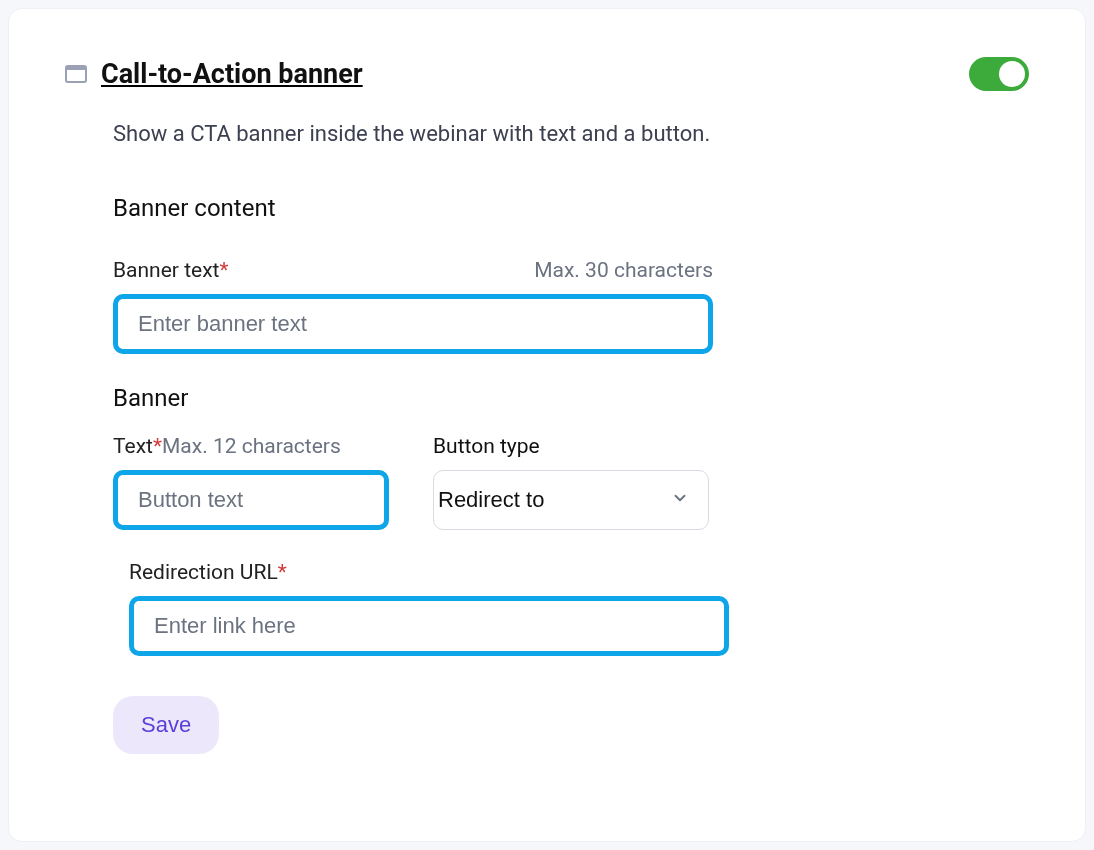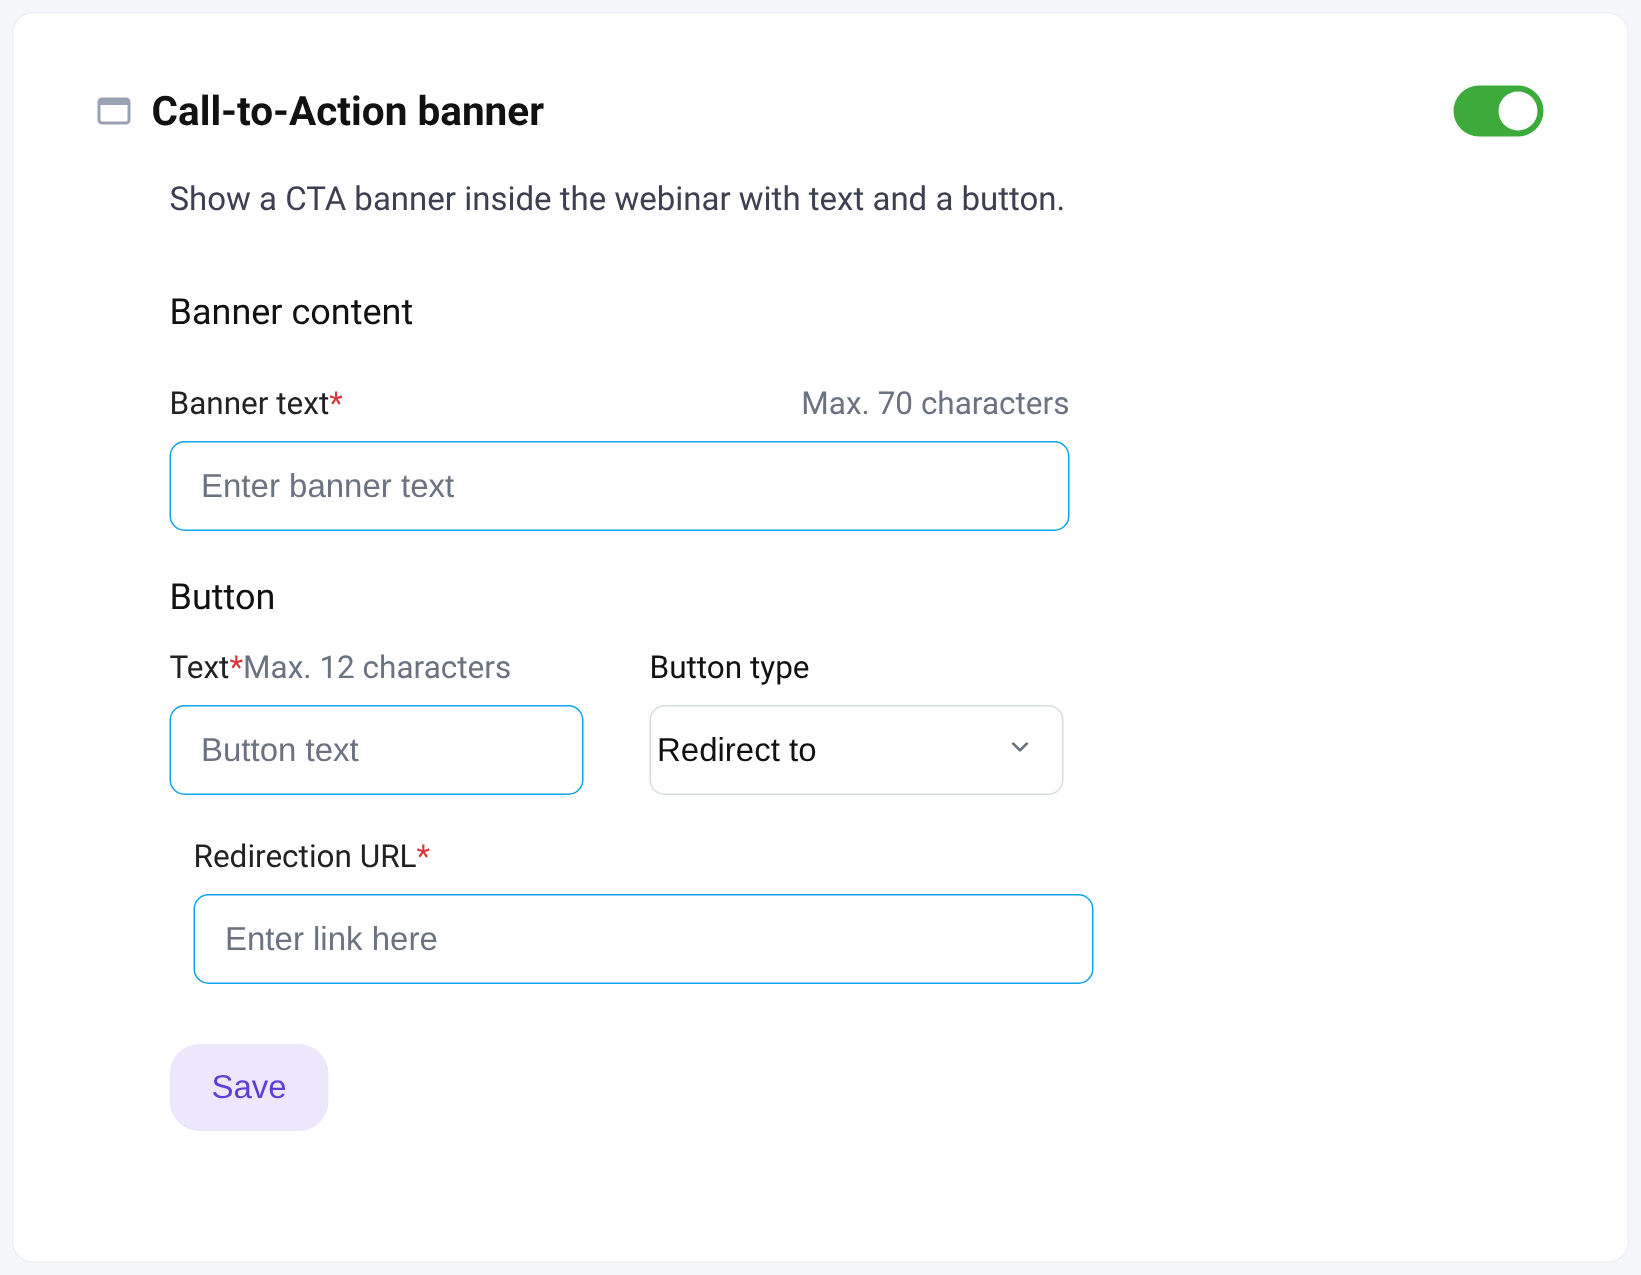--- a/index.html
+++ b/index.html
@@ -22,20 +22,21 @@
     .header-row {
       display: flex;
       align-items: center;
       justify-content: space-between;
       margin-bottom: 30px;
     }
     .title-group {
       display: flex;
       align-items: center;
       gap: 14px;
+      text-decoration: underline;
     }
     .title-icon {
       width: 22px;
       height: 18px;
       border: 2px solid #9aa1b5;
       border-top-width: 5px;
       border-radius: 3px;
     }
     .section-title {
       font-size: 27px;
@@ -85,21 +86,21 @@
       color: #222;
     }
     .required-star { color: #d63939; }
     .hint {
       font-size: 21px;
       color: #6b7280;
     }
     .text-input {
       width: 100%;
       height: 60px;
-      border: 1px solid #0ea5e9;
+      border: 5px solid #0ea5e9;
       border-radius: 10px;
       padding: 0 20px;
       font-size: 22px;
       color: #111;
       background: #fff;
     }
     .text-input::placeholder { color: #6b7280; }
     .banner-text-block { width: 600px; margin-bottom: 30px; margin-top: 36px; }
     .button-row {
       display: flex;
@@ -167,26 +168,26 @@
   <div class="content">
     <p class="description">Show a CTA banner inside the webinar with text and a button.</p>
 
     <h2 class="subheading">Banner content</h2>
 
     <div class="banner-text-block">
       <div class="field-label-row">
         <span class="field-label">
           <span>Banner text</span><span class="required-star">*</span>
         </span>
-        <span class="hint">Max. 70 characters</span>
+        <span class="hint">Max. 30 characters</span>
       </div>
       <input type="text" class="text-input" placeholder="Enter banner text" style="">
     </div>
 
-    <h2 class="subheading">Button</h2>
+    <h2 class="subheading">Banner</h2>
 
     <div class="button-row">
       <div class="button-text-block">
         <div class="small-gap-row">
           <span class="field-label">
             <span>Text</span><span class="required-star">*</span>
           </span>
           <span class="hint">Max. 12 characters</span>
         </div>
         <input type="text" class="text-input" placeholder="Button text" style="">

